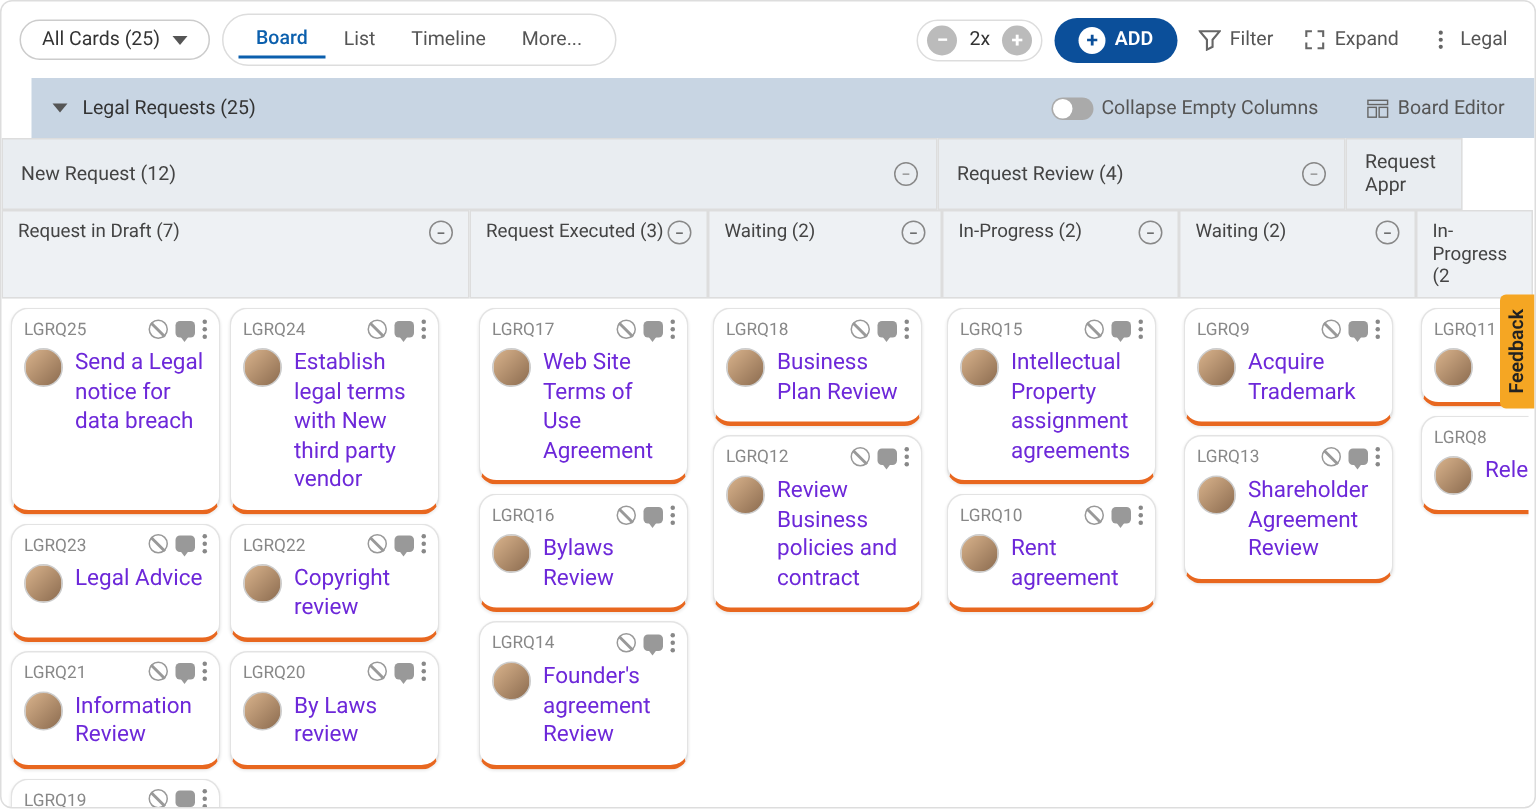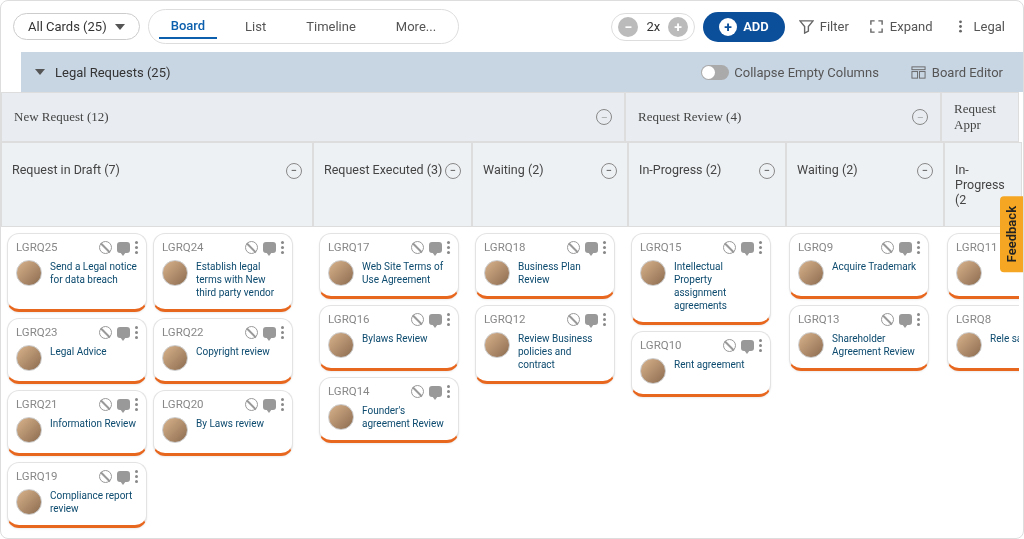--- a/index.html
+++ b/index.html
@@ -2,21 +2,21 @@
 <html><head>
 <meta charset="utf-8">
 <style>
   * { box-sizing: border-box; margin: 0; padding: 0; }
   body { font-family: -apple-system, BlinkMacSystemFont, "Segoe UI", Roboto, sans-serif; font-size: 13px; color: #333; background: #fff; width: 1024px; height: 539px; overflow: hidden; position: relative; border: 1px solid #ddd; border-radius: 8px; }
   
   
   .toolbar { display: flex; align-items: center; padding: 8px 12px; gap: 8px; }
   .pill { display: inline-flex; align-items: center; gap: 8px; border: 1px solid #ccc; border-radius: 20px; padding: 5px 14px; font-size: 13px; color: #333; cursor: pointer; }
   .chevron-down { width: 0; height: 0; border-left: 5px solid transparent; border-right: 5px solid transparent; border-top: 6px solid #555; }
-  .view-tabs { display: inline-flex; align-items: center; border: 1px solid #ddd; border-radius: 20px; padding: 4px 10px; gap: 16px; }
+  .view-tabs { display: inline-flex; align-items: center; border: 1px solid #ddd; border-radius: 20px; padding: 4px 10px; gap: 0; }
   .view-tab { padding: 4px 12px; cursor: pointer; color: #555; }
   .view-tab.active { color: #0b5fad; border-bottom: 2px solid #0b5fad; font-weight: 500; }
   .spacer { flex: 1; }
   .zoom-group { display: inline-flex; align-items: center; gap: 8px; border: 1px solid #ddd; border-radius: 20px; padding: 3px 6px; }
   .circle-btn { width: 20px; height: 20px; border-radius: 50%; background: #bbb; color: #fff; display: inline-flex; align-items: center; justify-content: center; font-size: 14px; line-height: 1; cursor: pointer; font-weight: bold; }
   .add-btn { display: inline-flex; align-items: center; gap: 6px; background: #0b4f9a; color: #fff; border-radius: 20px; padding: 6px 16px; font-weight: 600; cursor: pointer; font-size: 13px; }
   .add-plus { width: 18px; height: 18px; border-radius: 50%; background: #fff; color: #0b4f9a; display: inline-flex; align-items: center; justify-content: center; font-weight: bold; font-size: 14px; }
   .tool-item { display: inline-flex; align-items: center; gap: 5px; color: #555; cursor: pointer; padding: 4px 6px; }
   .icon { display: inline-flex; width: 16px; height: 16px; align-items: center; justify-content: center; }
   .funnel-svg, .expand-svg, .dots-svg { width: 15px; height: 15px; }
@@ -24,45 +24,45 @@
   
   .section-bar { background: #c8d5e3; display: flex; align-items: center; padding: 8px 14px; gap: 10px; color: #333; margin-left: 20px; }
   .chevron-down-dark { width: 0; height: 0; border-left: 5px solid transparent; border-right: 5px solid transparent; border-top: 6px solid #555; }
   .section-title { font-weight: 400; }
   .section-tools { margin-left: auto; display: flex; align-items: center; gap: 20px; color: #555; }
   .toggle { width: 28px; height: 15px; border-radius: 10px; background: #aaa; position: relative; }
   .toggle::after { content: ""; position: absolute; width: 13px; height: 13px; border-radius: 50%; background: #fff; top: 1px; left: 1px; }
   
   
   .board { display: flex; flex-direction: column; }
-  .parent-row { display: flex; font-family: Liberation Serif, serif; }
+  .parent-row { display: flex; }
   .parent-cell { background: #e9edf1; border: 1px solid #ddd; padding: 8px 12px; display: flex; align-items: center; color: #444; font-size: 13px; }
   .parent-cell .collapse-icon { margin-left: auto; color: #888; }
   .collapse-circle { width: 16px; height: 16px; border: 1.5px solid #888; border-radius: 50%; display: inline-flex; align-items: center; justify-content: center; font-size: 11px; line-height: 1; }
   
   .cols-row { display: flex; }
-  .col-cell { background: #eef1f4; border: 1px solid #ddd; padding: 19px 10px; display: flex; align-items: flex-start; color: #444; font-size: 12.5px; }
+  .col-cell { background: #eef1f4; border: 1px solid #ddd; padding: 6px 10px; display: flex; align-items: flex-start; color: #444; font-size: 12.5px; }
   .col-cell .collapse-icon { margin-left: auto; }
   
   .cards-row { display: flex; align-items: flex-start; }
   .cards-col { padding: 6px; display: flex; flex-direction: column; gap: 6px; }
   
   .card { background: #fff; border: 1px solid #e3e3e3; border-radius: 12px; box-shadow: 0 1px 2px rgba(0,0,0,.08); border-bottom: 3px solid #e8671f; padding: 6px 8px 10px 8px; width: 140px; }
   .card-head { display: flex; align-items: center; gap: 4px; margin-bottom: 6px; }
   .card-id { color: #888; font-size: 11.5px; }
   .card-icons { margin-left: auto; display: flex; align-items: center; gap: 5px; color: #999; }
   .block-icon { width: 13px; height: 13px; border: 1.5px solid #999; border-radius: 50%; position: relative; }
   .block-icon::after { content: ""; position: absolute; width: 13px; height: 1.5px; background: #999; top: 5px; left: -1px; transform: rotate(45deg); }
   .chat-icon { width: 13px; height: 11px; background: #999; border-radius: 3px; position: relative; }
   .chat-icon::after { content: ""; position: absolute; bottom: -3px; left: 3px; width: 0; height: 0; border-left: 3px solid transparent; border-right: 3px solid transparent; border-top: 4px solid #999; }
   .dots-v { display: flex; flex-direction: column; gap: 2px; }
   .dots-v span { width: 3px; height: 3px; background: #888; border-radius: 50%; }
   .card-body { display: flex; gap: 8px; }
   .avatar { width: 26px; height: 26px; border-radius: 50%; flex-shrink: 0; background: linear-gradient(135deg,#d9b38c,#8b6b4f); border: 1px solid #ccc; }
-  .card-title { font-size: 10px; color: #0c4a6e; line-height: 1.3; }
+  .card-title { font-size: 15px; color: #6d28d9; line-height: 1.3; }
   
   
   .feedback { position: absolute; right: 0; top: 195px; background: #f5a623; color: #222; padding: 10px 4px; writing-mode: vertical-rl; transform: rotate(180deg); font-weight: 600; border-radius: 0 4px 4px 0; cursor: pointer; font-size: 13px; z-index: 50; }
   
   
   .card-grid { display: flex; gap: 6px; flex-wrap: wrap; }
 </style>
 </head>
 <body>
 
@@ -136,21 +136,21 @@
   </div>
 </div>
 
 <div class="board">
 
   <div class="parent-row">
     <div class="parent-cell" style="width:624px">
       <span>New Request  (12)</span>
       <span class="collapse-icon"><span class="collapse-circle">−</span></span>
     </div>
-    <div class="parent-cell" style="width:316px">
+    <div class="parent-cell" style="width:272px">
       <span>Request Review  (4)</span>
       <span class="collapse-icon"><span class="collapse-circle">−</span></span>
     </div>
     <div class="parent-cell" style="width:78px">
       <span>Request Appr</span>
     </div>
   </div>
 
   <div class="cols-row">
     <div class="col-cell" style="width:312px">

